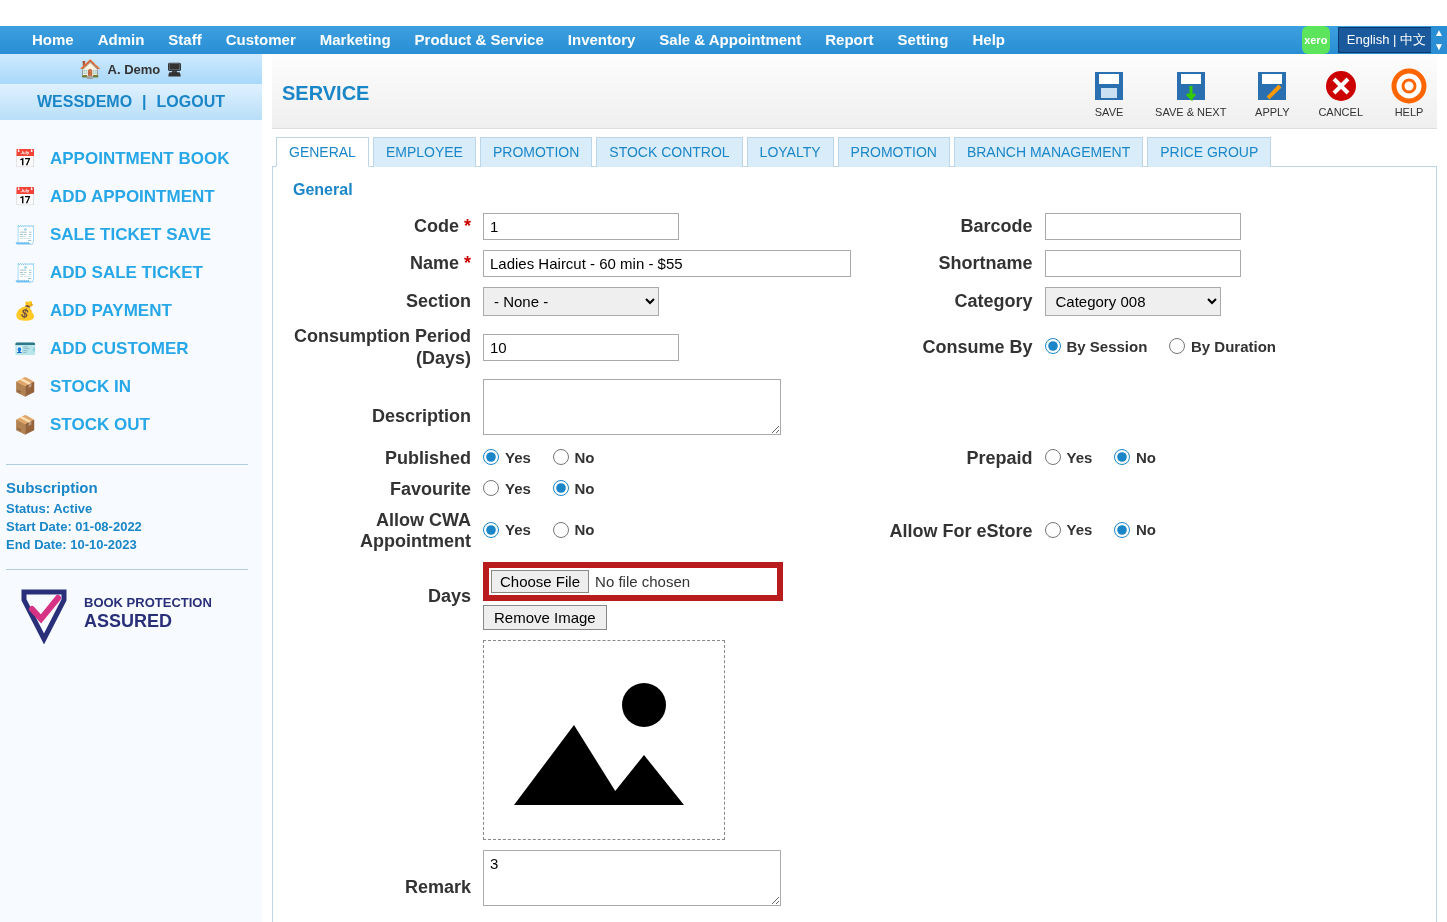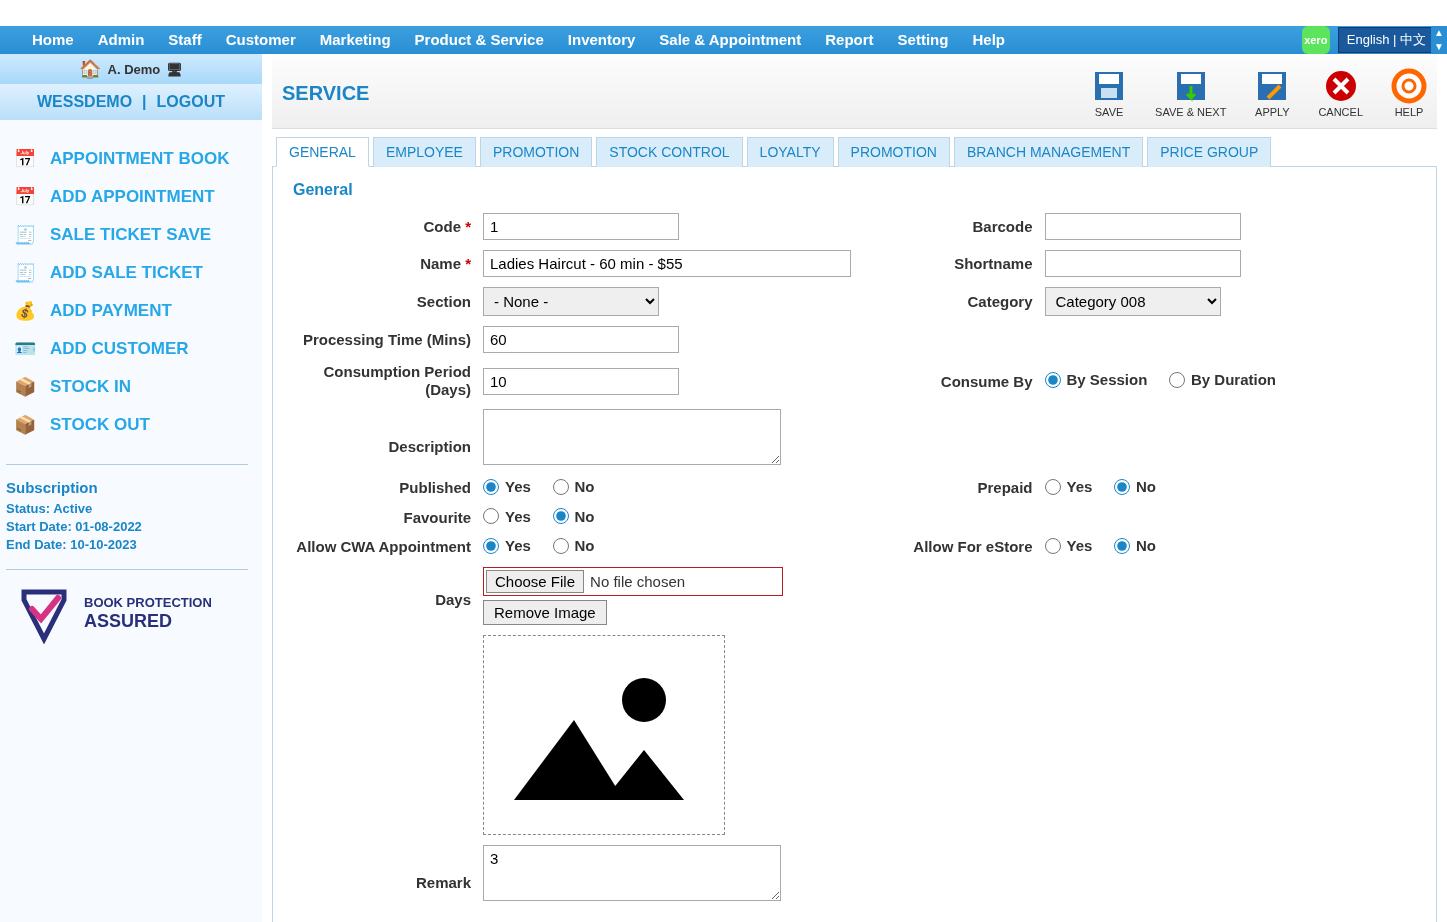--- a/index.html
+++ b/index.html
@@ -90,38 +90,38 @@
 }
 .tab.active { background:#fff; border-bottom:1px solid #fff; position:relative; z-index:2; }
 .tab-panel {
   border:1px solid #bcd6e8; padding: 14px 20px; margin-top:-1px;
 }
 .fieldset-title { color:#1a86c8; font-size:16px; font-weight:bold; margin-bottom:14px; }
 
 
 .form-row { display:flex; margin-bottom: 10px; align-items:center; }
 .col { flex:1; display:flex; align-items:center; }
-.label { width: 190px; text-align:right; padding-right: 12px; font-size:15px; font-weight:bold; }
+.label { width: 190px; text-align:right; padding-right: 12px; font-size:18px; font-weight:bold; }
 .label .req { color:#c00; }
 .control { flex:1; }
 .control input[type=text], .control select, .control textarea {
   border:1px solid #aaa; padding: 4px 6px; font-size:15px; font-family:inherit;
 }
 .control input[type=text].small { width:196px; }
 .control input[type=text].medium { width:368px; }
 .control select.small { width:176px; }
 .control textarea { width:298px; height:56px; resize:both; }
 .radio-group label { margin-right: 18px; font-size:15px; font-weight:bold; display:inline-flex; align-items:center; gap:6px;}
 .radio-group input[type=radio]{ width:16px; height:16px; accent-color:#1a86c8;}
 
 .file-row button, .file-row .fake-file {
   font-family:inherit; font-size:15px;
 }
 .fake-file {
-  display:inline-flex; border:1px solid #b91c1c; padding:2px; width:300px; align-items:center;
+  display:inline-flex; border:6px solid #b91c1c; padding:2px; width:300px; align-items:center;
 }
 .fake-file button { padding:2px 8px; border:1px solid #888; background:#eee; cursor:pointer;}
 .fake-file span { padding-left:6px; }
 .remove-btn { padding:3px 10px; border:1px solid #888; background:#eee; cursor:pointer; margin-top:4px;}
 
 .img-placeholder {
   width:242px; height:200px; border:1px dashed #888; margin-top:10px;
   display:flex; align-items:center; justify-content:center;
 }
 .img-placeholder svg { width:200px; height:150px; }
@@ -317,27 +317,20 @@
         <div class="col">
           <div class="label">Section</div>
           <div class="control"><select class="small"><option>- None -</option></select></div>
         </div>
         <div class="col">
           <div class="label">Category</div>
           <div class="control"><select class="small"><option>Category 008</option></select></div>
         </div>
       </div>
 
-      <div class="form-row">
-        <div class="col">
-          <div class="label">Processing Time (Mins)</div>
-          <div class="control"><input type="text" class="small" value="60" style=""></div>
-        </div>
-        <div class="col"></div>
-      </div>
 
       <div class="form-row">
         <div class="col">
           <div class="label" style="line-height:1.2">Consumption Period (Days)</div>
           <div class="control"><input type="text" class="small" value="10" style=""></div>
         </div>
         <div class="col">
           <div class="label">Consume By</div>
           <div class="control radio-group">
             <label>

